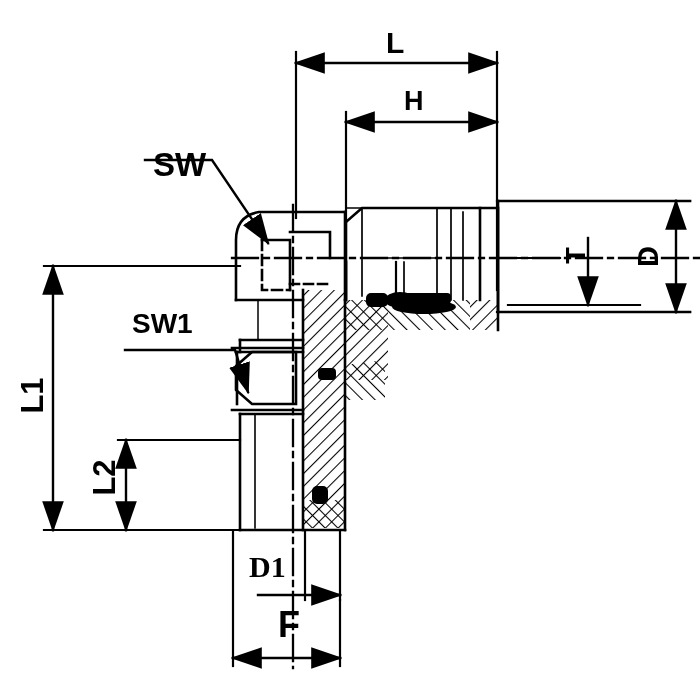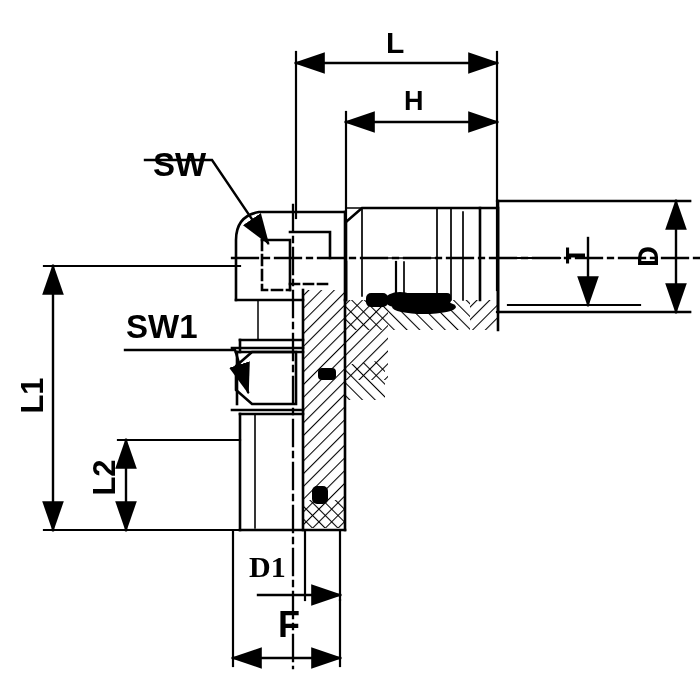--- a/index.html
+++ b/index.html
@@ -167,21 +167,21 @@
 <div class="lbl" style="left:386px;top:28px;font-size:30px;">L</div>
 
 <div class="lbl" style="left:404px;top:88px;font-size:27px;">H</div>
 
 <div class="lbl" style="left:568px;top:242px;font-size:27px;transform:rotate(-90deg);transform-origin:center;">T</div>
 
 <div class="lbl" style="left:638px;top:242px;font-size:29px;transform:rotate(-90deg);transform-origin:center;">D</div>
 
 <div class="lbl" style="left:153px;top:113px;font-size:33px;letter-spacing:0px;margin-top:35px;">SW</div>
 
-<div class="lbl" style="left:126px;top:310px;font-size:33px;letter-spacing:0px;">SW1</div>
+<div class="lbl" style="left:132px;top:310px;font-size:28px;letter-spacing:0px;">SW1</div>
 
 <div class="lbl" style="left:14px;top:380px;font-size:31px;transform:rotate(-90deg);transform-origin:center;">L1</div>
 
 <div class="lbl" style="left:86px;top:462px;font-size:31px;transform:rotate(-90deg);transform-origin:center;">L2</div>
 
 <div class="lbl" style="left:249px;top:552px;font-size:30px;font-family:Liberation Serif, serif;">D1</div>
 
 <div class="lbl" style="left:278px;top:607px;font-size:36px;">F</div>
 
 </div>

